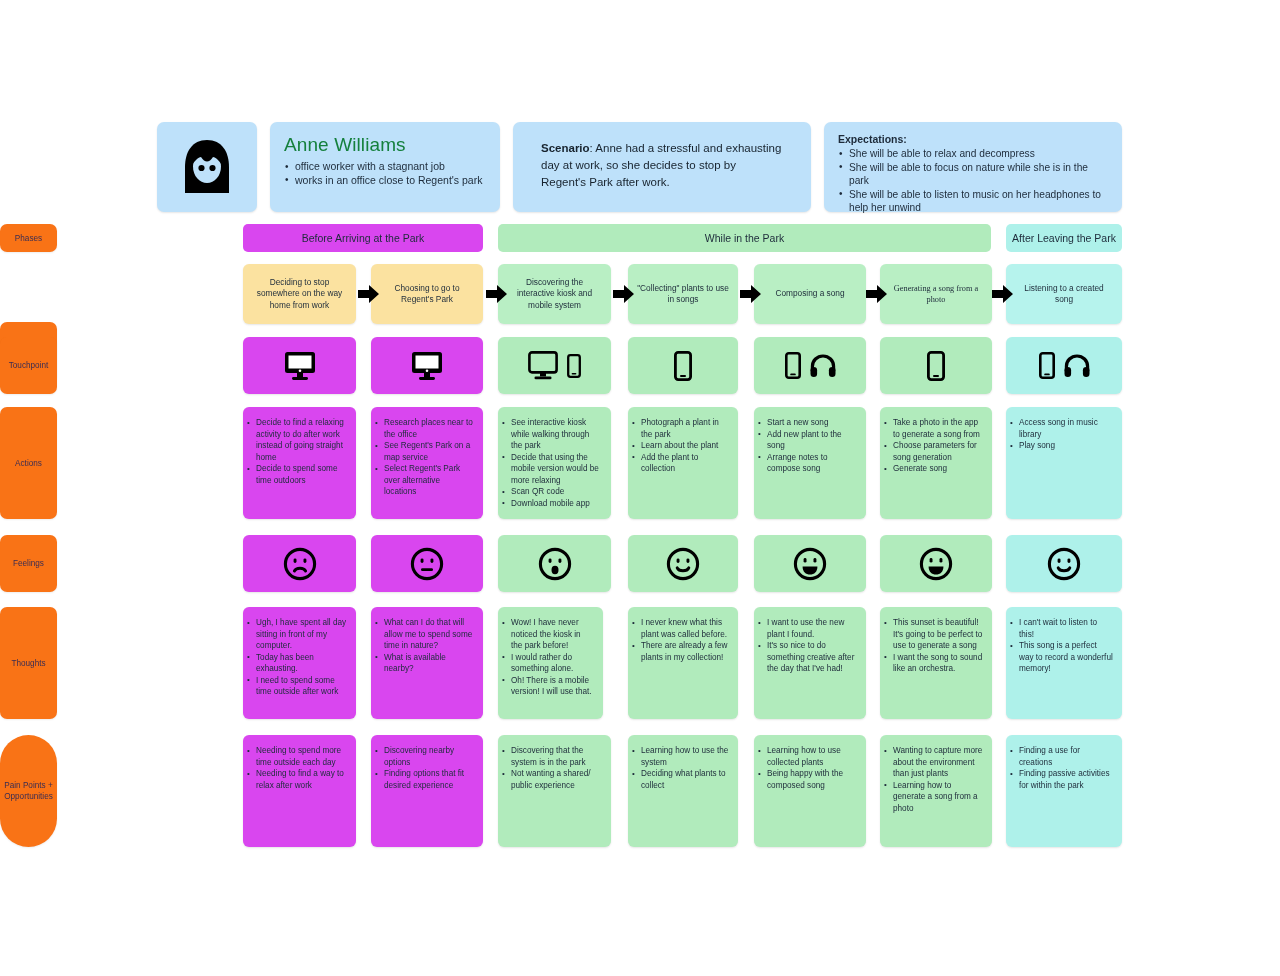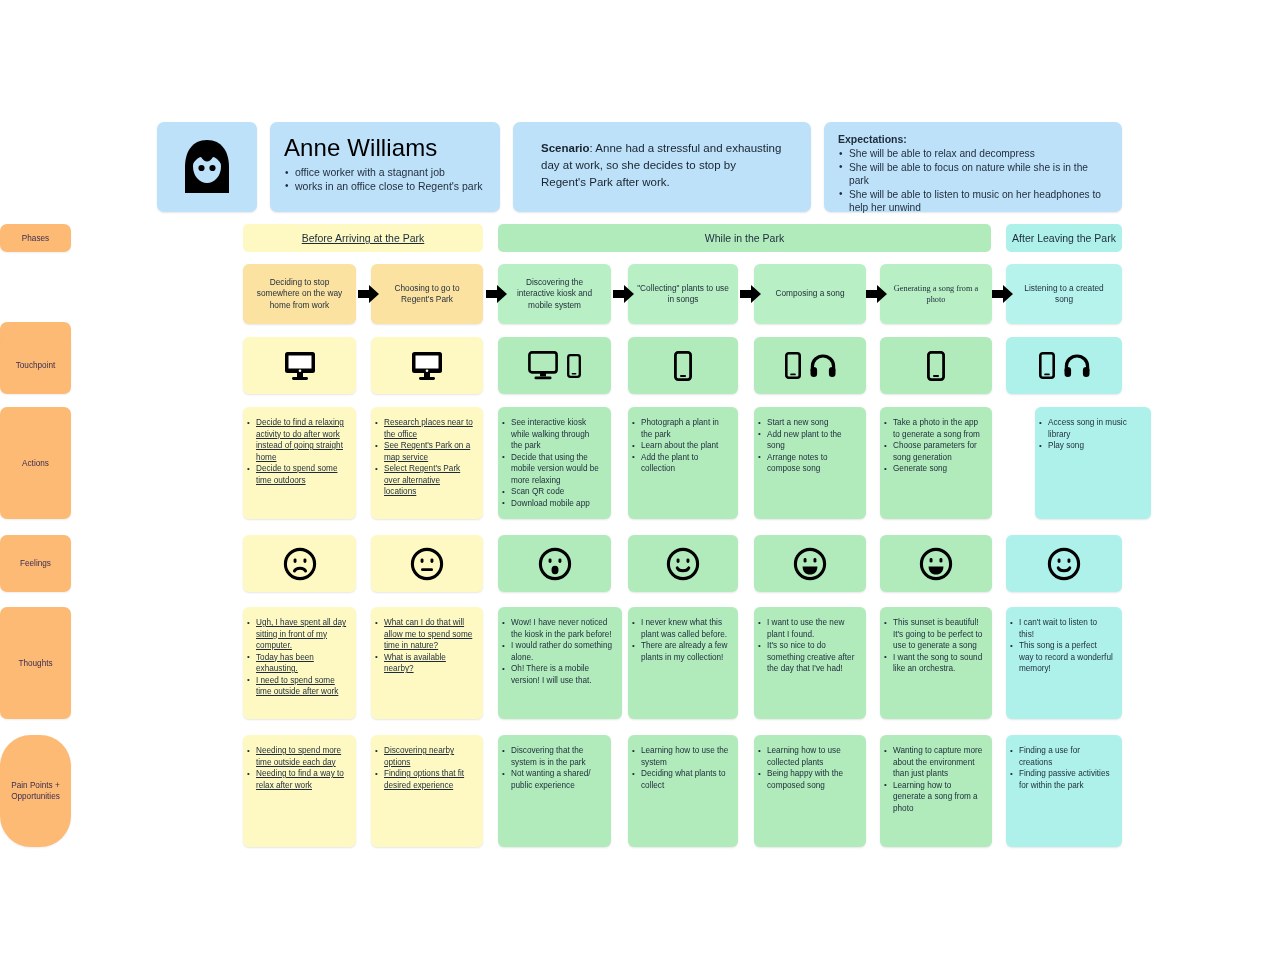--- a/index.html
+++ b/index.html
@@ -16,44 +16,44 @@
   .topstrip { position: absolute; left: 157px; top: 122px; width: 965px; height: 90px; }
   .card-blue {
     position: absolute; background: #BEE1FA; border-radius: 7px;
     box-shadow: 0 1px 2px rgba(0,0,0,.10);
   }
   #avatar-card { left: 0; top: 0; width: 100px; height: 90px; display:flex; align-items:center; justify-content:center; }
   #persona-card { left: 113px; top: 0; width: 230px; height: 90px; padding: 12px 14px 10px 14px; }
   #scenario-card { left: 356px; top: 0; width: 298px; height: 90px; padding: 18px 28px; }
   #expectations-card { left: 667px; top: 0; width: 298px; height: 90px; padding: 11px 14px; }
 
-  #persona-name { font-size: 24px; font-weight: 400; letter-spacing: .1px; color:#000000; margin-bottom: 4px; }
+  #persona-name { font-size: 19px; font-weight: 400; letter-spacing: .1px; color:#15803d; margin-bottom: 4px; }
   .bullets { list-style: none; }
   .bullets li {
     position: relative; padding-left: 11px; font-size: 10.5px; line-height: 13.5px; color:#1d2b3a;
   }
   .bullets li::before {
     content: "•"; position: absolute; left: 1px; top: -0.5px; font-size: 10px; line-height: 14px;
   }
   #scenario-text { font-size: 11.5px; line-height: 17px; color:#17232e; }
   #scenario-text b { font-weight: 700; }
   #expectations-title { font-size: 10.5px; font-weight: 700; margin-bottom: 2px; }
   #expectations-card .bullets li { font-size: 10.2px; line-height: 13.6px; }
 
   
   .row { position: absolute; left: 157px; }
   .rowlabel {
-    position: absolute; left: 0; width: 71px;
-    background: #fdba74; border-radius: 7px;
+    position: absolute; left: 0; width: 57px;
+    background: #f97316; border-radius: 7px;
     display: flex; align-items: center; justify-content: center; text-align: center;
     font-size: 8.2px; line-height: 11px; color: #3b2d52; padding: 1px 4px;
     box-shadow: 0 1px 2px rgba(0,0,0,.07);
   }
   .cell { position: absolute; border-radius: 6px; box-shadow: 0 1px 2px rgba(0,0,0,.10); }
-  .c-yellow { background: #fef9c3; text-decoration: underline; }
+  .c-yellow { background: #d946ef; }
   .c-yellow-lt { background: #FBE2A0; }
   .c-green { background: #B1EBBC; }
   .c-green-lt { background: #B9EFC4; }
   .c-cyan { background: #AEF1EA; }
   .c-cyan-lt { background: #B6F3ED; }
 
   
   #row-phases { top: 224px; height: 28px; }
   .phase {
     position: absolute; height: 28px; border-radius: 5px;
@@ -317,21 +317,21 @@
         <li>Arrange notes to compose song</li>
       </ul>
     </div>
     <div class="cell listcell c-green" style="left:723px;width:112px;height:112px;">
       <ul class="bullets">
         <li>Take a photo in the app to generate a song from</li>
         <li>Choose parameters for song generation</li>
         <li>Generate song</li>
       </ul>
     </div>
-    <div class="cell listcell c-cyan" style="left:878px;width:116px;height:112px;">
+    <div class="cell listcell c-cyan" style="left:849px;width:116px;height:112px;">
       <ul class="bullets">
         <li>Access song in music library</li>
         <li>Play song</li>
       </ul>
     </div>
   </div>
 
   <div class="row" id="row-feel" style="width:965px">
     <div class="feel cell c-yellow" style="left:86px;width:113px;">
       <span>
@@ -412,21 +412,21 @@
         <li>Today has been exhausting.</li>
         <li>I need to spend some time outside after work</li>
       </ul>
     </div>
     <div class="cell listcell c-yellow" style="left:214px;width:112px;height:112px;">
       <ul class="bullets">
         <li>What can I do that will allow me to spend some time in nature?</li>
         <li>What is available nearby?</li>
       </ul>
     </div>
-    <div class="cell listcell c-green" style="left:341px;width:124px;height:112px;">
+    <div class="cell listcell c-green" style="left:341px;width:105px;height:112px;">
       <ul class="bullets">
         <li>Wow! I have never noticed the kiosk in the park before!</li>
         <li>I would rather do something alone.</li>
         <li>Oh! There is a mobile version! I will use that.</li>
       </ul>
     </div>
     <div class="cell listcell c-green" style="left:471px;width:110px;height:112px;">
       <ul class="bullets">
         <li>I never knew what this plant was called before.</li>
         <li>There are already a few plants in my collection!</li>

